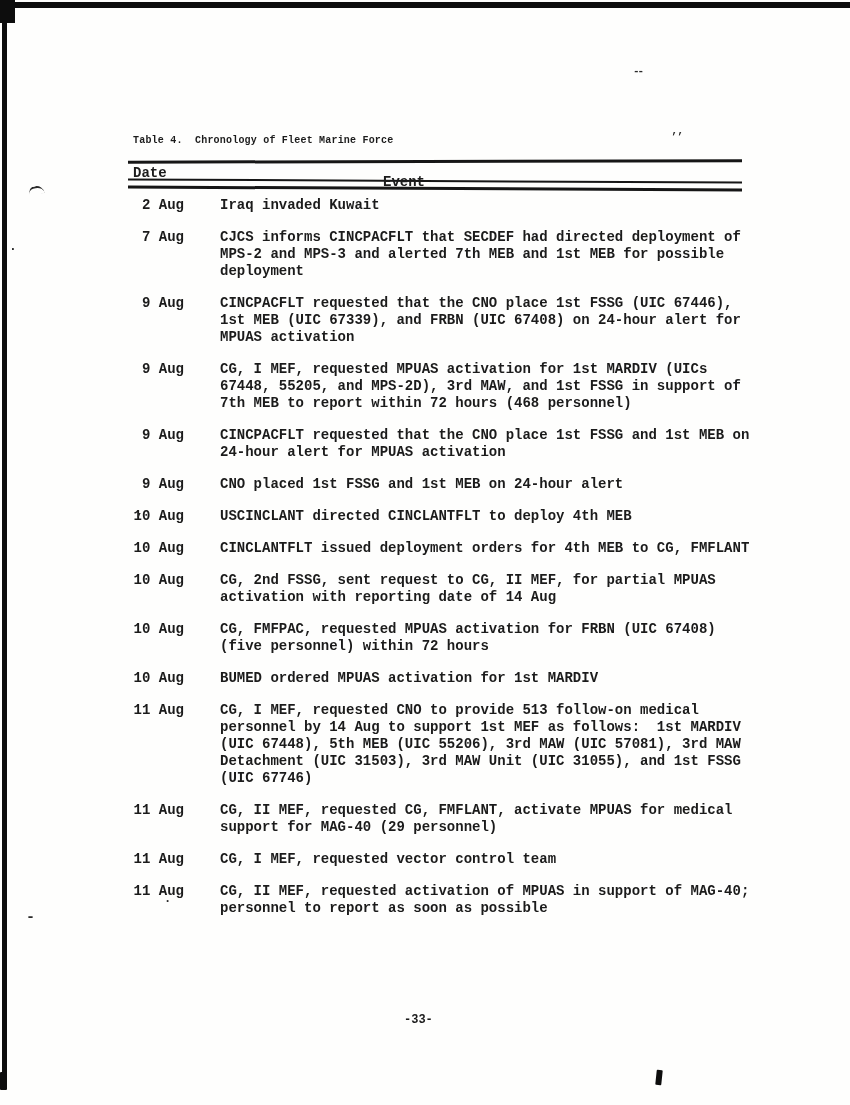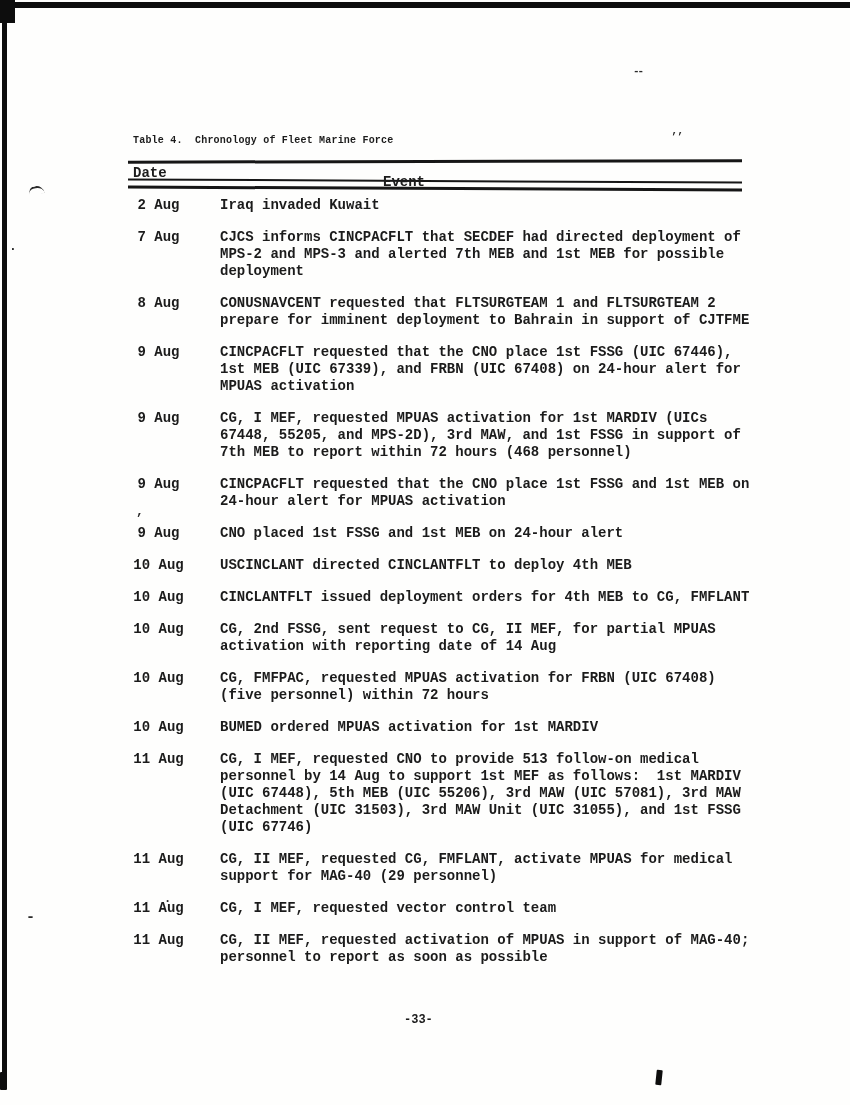--- a/index.html
+++ b/index.html
@@ -78,21 +78,21 @@
     width: 620px;
   }
   .row {
     display: flex;
     margin-bottom: 15px;
     font-size: 14px;
     line-height: 17px;
   }
   .row .date {
     flex: 0 0 51px;
-    text-align: center;
+    text-align: right;
     white-space: pre;
   }
   .row .event {
     margin-left: 36px;
     white-space: pre-wrap;
     width: 548px;
   }
   
   .page-number {
     position: absolute;
@@ -155,25 +155,20 @@
     <span class="event">Iraq invaded Kuwait</span>
   </div>
 
   <div class="row">
     <span class="date">7 Aug</span>
     <span class="event">CJCS informs CINCPACFLT that SECDEF had directed deployment of
 MPS-2 and MPS-3 and alerted 7th MEB and 1st MEB for possible
 deployment</span>
   </div>
 
-  <div class="row">
-    <span class="date">8 Aug</span>
-    <span class="event">CONUSNAVCENT requested that FLTSURGTEAM 1 and FLTSURGTEAM 2
-prepare for imminent deployment to Bahrain in support of CJTFME</span>
-  </div>
 
   <div class="row">
     <span class="date">9 Aug</span>
     <span class="event">CINCPACFLT requested that the CNO place 1st FSSG (UIC 67446),
 1st MEB (UIC 67339), and FRBN (UIC 67408) on 24-hour alert for
 MPUAS activation</span>
   </div>
 
   <div class="row">
     <span class="date">9 Aug</span>

